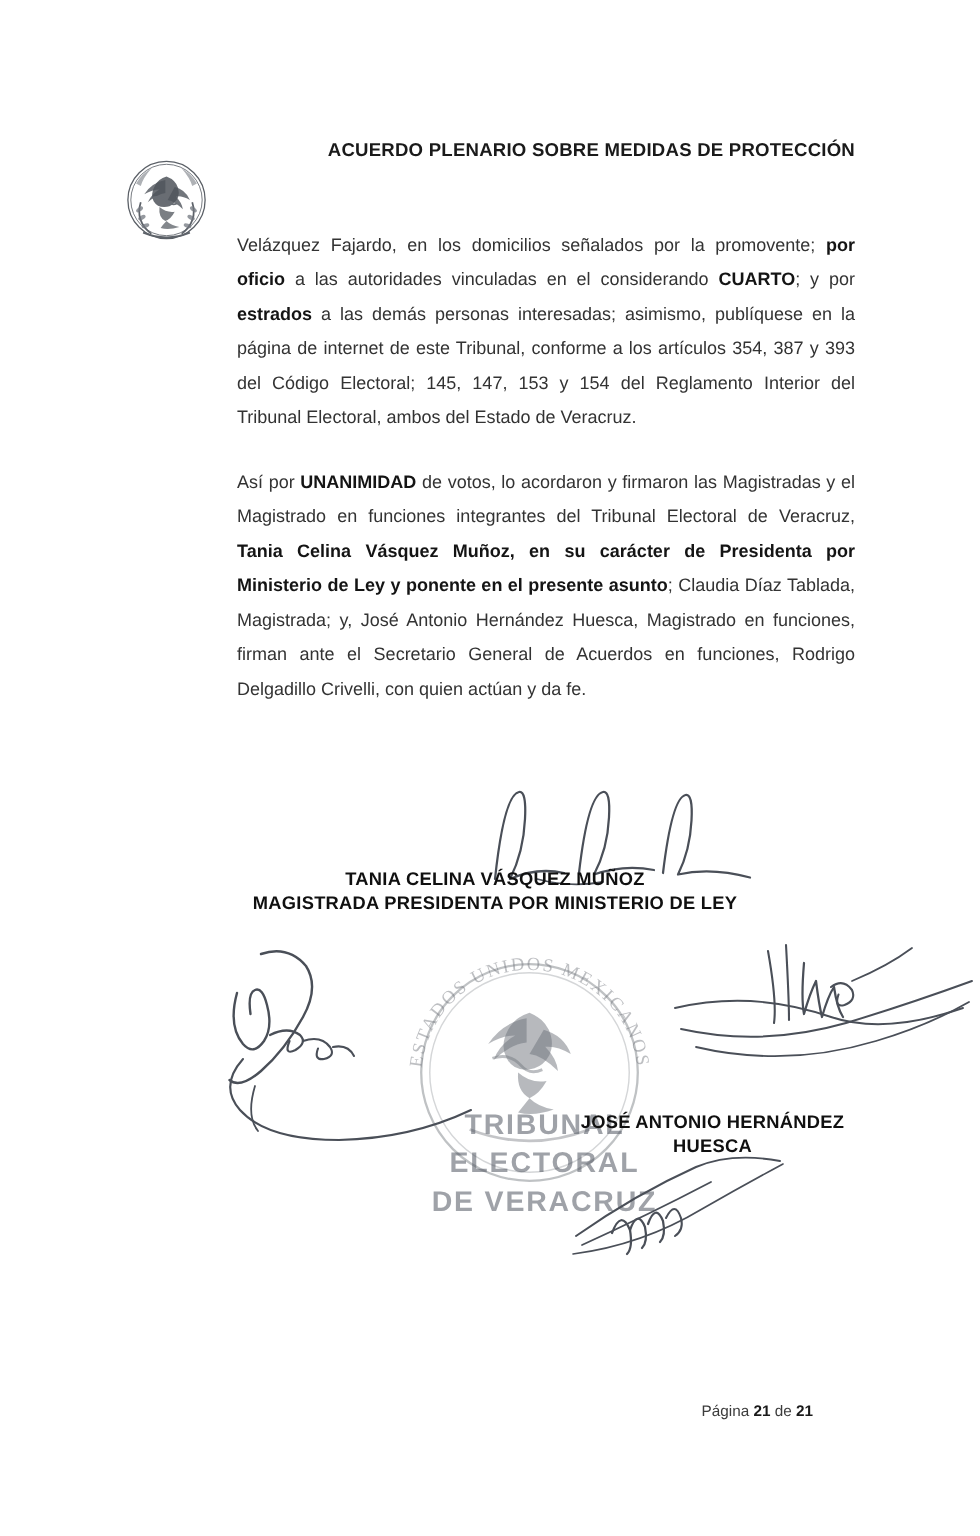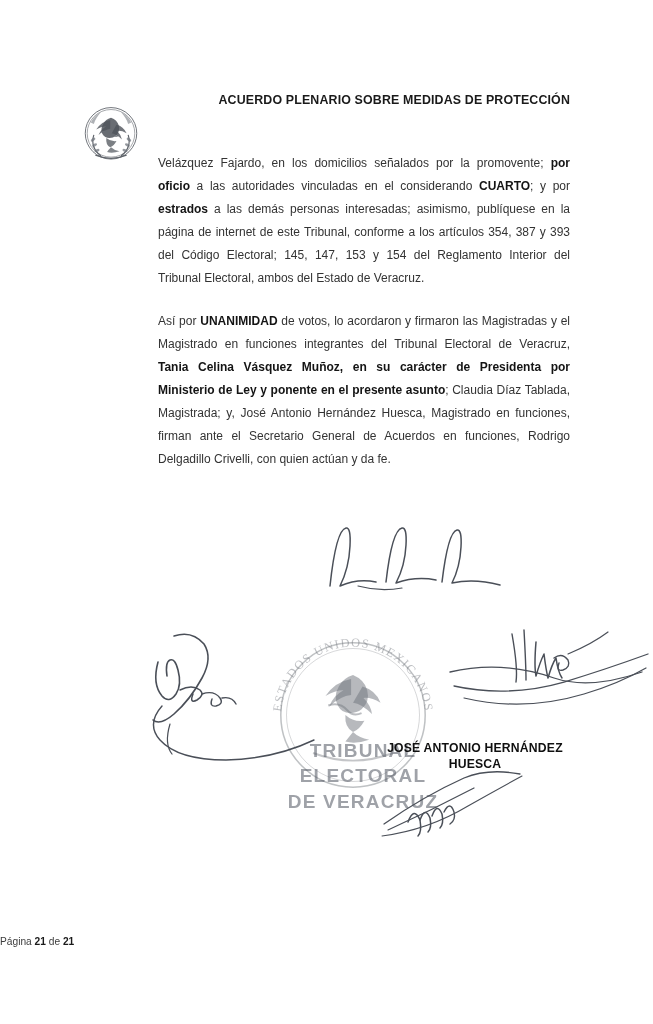--- a/index.html
+++ b/index.html
@@ -139,21 +139,21 @@
     letter-spacing: 1.2px;
     pointer-events: none;
   }
 
   
   .footer {
     position: absolute;
     left: 0;
     top: 936px;
     width: 542px;
-    text-align: left;
+    text-align: right;
     font-size: 10.2px;
     color: #3c3c3c;
   }
   .footer b { font-weight: bold; color: #1a1a1a; }
 </style>
 </head>
 <body>
 
 <div id="page">
 
@@ -272,20 +272,24 @@
       <path d="M6 56 q40 -28 80 -46 q24 -10 56 -4" stroke-width="1.3"></path>
       <path d="M10 62 q44 -20 86 -42" stroke-width="1.2"></path>
       <path d="M30 54 q6 -16 12 -2 q2 12 -2 16" stroke-width="1.5"></path>
       <path d="M42 52 q5 -14 10 -2 q2 10 -2 14" stroke-width="1.5"></path>
       <path d="M54 48 q5 -14 10 -2 q2 10 -2 14" stroke-width="1.5"></path>
       <path d="M66 44 q6 -12 10 0 q2 8 -4 12" stroke-width="1.4"></path>
       <path d="M4 68 q46 -6 86 -30 q28 -16 54 -30" stroke-width="1.1"></path>
     </svg>
   </div>
 
+  <div class="sig-block sig-president">
+    <div>TANIA CELINA VÁSQUEZ MUÑOZ</div>
+    <div>MAGISTRADA PRESIDENTA POR MINISTERIO DE LEY</div>
+  </div>
 
 
   <div class="sig-block sig-right">
     <div>JOSÉ ANTONIO HERNÁNDEZ HUESCA</div>
   </div>
 
   <div class="sig-block sig-secretary">
   </div>
 
   <div class="footer">

